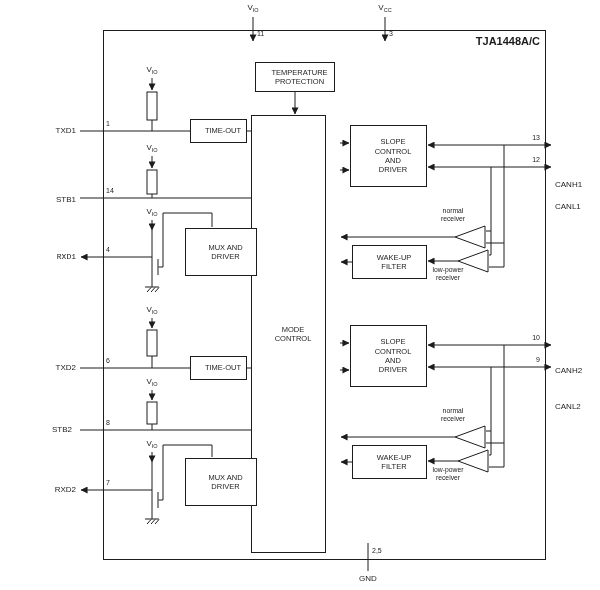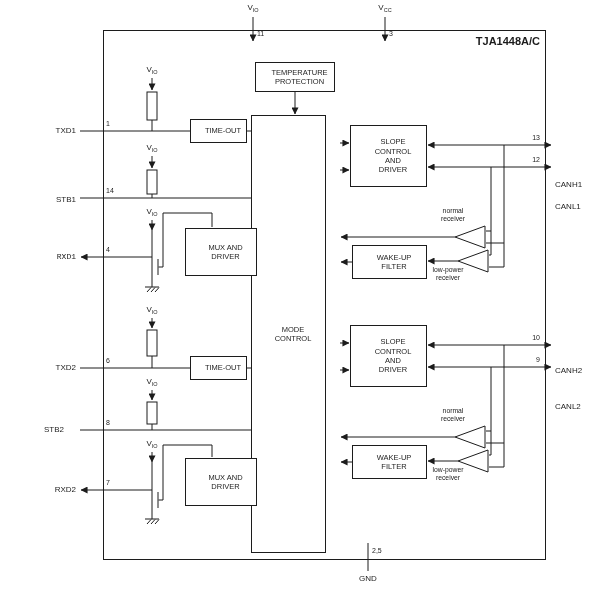--- a/index.html
+++ b/index.html
@@ -138,21 +138,21 @@
   <div class="num" style="left:257px; top:30px;">11</div>
   <div class="num" style="left:389px; top:30px;">3</div>
 
   <div class="lbl tc" style="left:350px; top:575px; width:36px; text-align:center;">GND</div>
   <div class="num" style="left:372px; top:547px;">2,5</div>
 
   <div class="lbl pin-left" style="left:20px; top:127px;">TXD1</div>
   <div class="lbl pin-left" style="left:20px; top:196px;">STB1</div>
   <div class="lbl pin-left" style="left:20px; top:253px;font-family:Liberation Mono, monospace;">RXD1</div>
   <div class="lbl pin-left" style="left:20px; top:364px;">TXD2</div>
-  <div class="lbl pin-left" style="left:8px; top:426px;">STB2</div>
+  <div class="lbl pin-left" style="left:16px; top:426px;">STB2</div>
   <div class="lbl pin-left" style="left:20px; top:486px;">RXD2</div>
 
   <div class="num" style="left:106px; top:120px;">1</div>
   <div class="num" style="left:106px; top:187px;">14</div>
   <div class="num" style="left:106px; top:246px;">4</div>
   <div class="num" style="left:106px; top:357px;">6</div>
   <div class="num" style="left:106px; top:419px;">8</div>
   <div class="num" style="left:106px; top:479px;">7</div>
 
   <div class="lbl pin-right" style="left:555px; top:141px;">CANH1</div>

